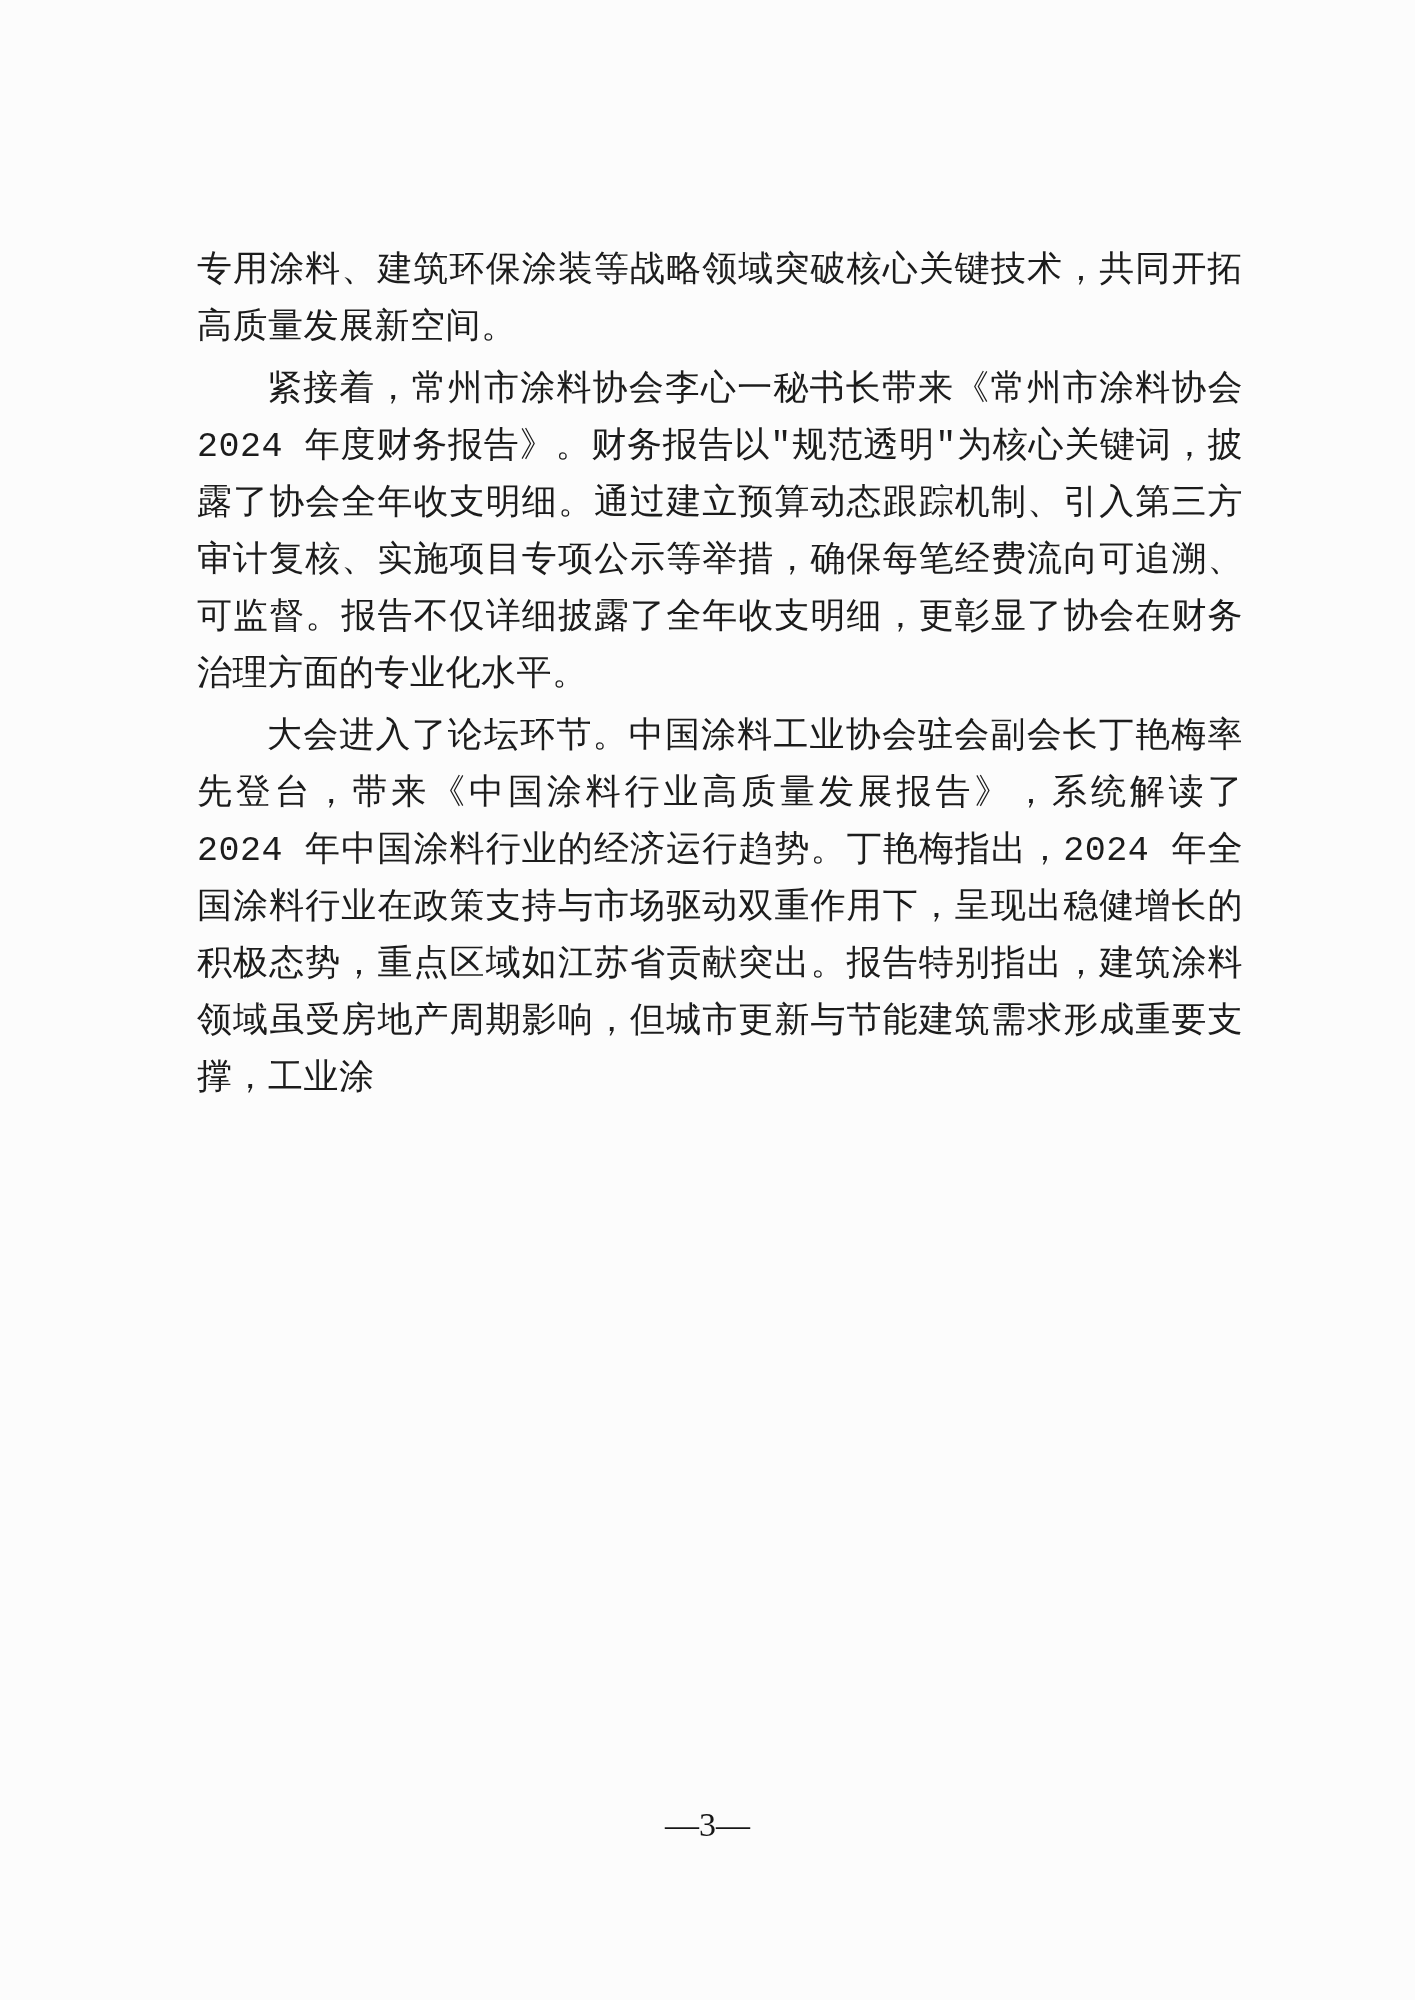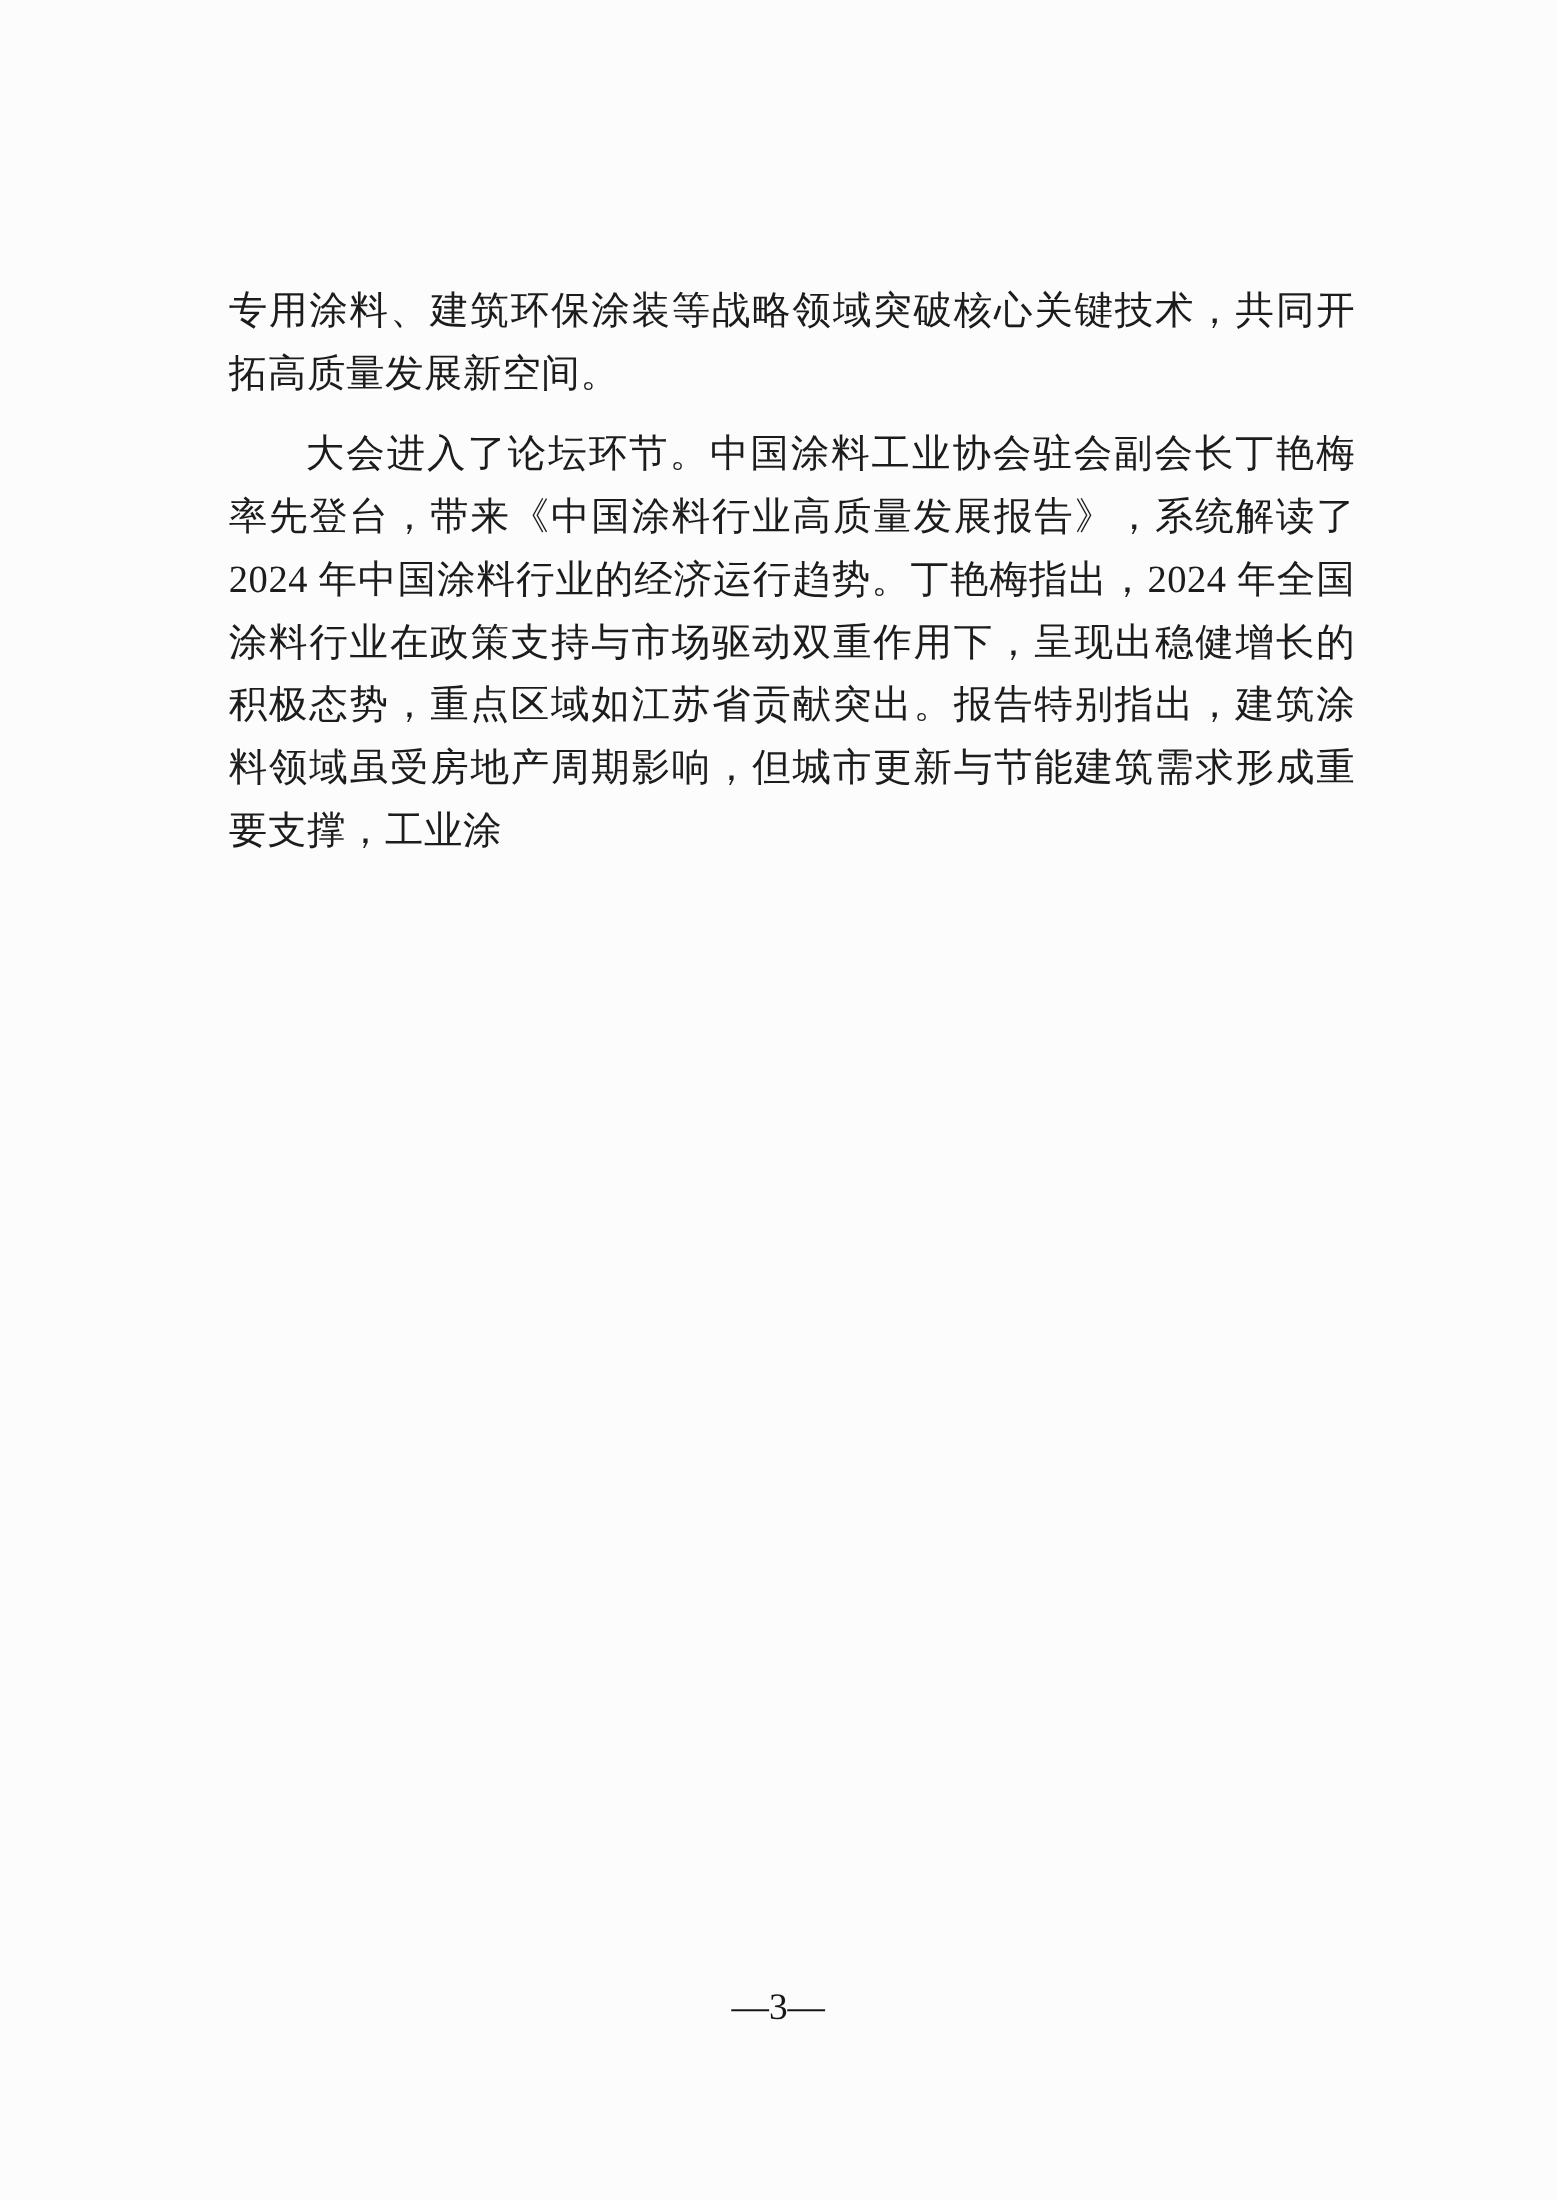--- a/index.html
+++ b/index.html
@@ -21,23 +21,24 @@
     left: 192px;
     top: 238px;
     width: 1056px;
     font-size: 35px;
     line-height: 57px;
     text-align: justify;
     text-justify: inter-character;
     letter-spacing: 0.5px;
   }
   .content p {
-    margin: 16px;
+    margin: 5px;
     padding: 0;
     text-indent: 2em;
+    font-family: Liberation Mono, monospace;
   }
   .content p.no-indent {
     text-indent: 0;
   }
   .footer {
     position: absolute;
     left: 0;
     top: 1803px;
     width: 100%;
     text-align: center;
@@ -45,16 +46,17 @@
     line-height: 44px;
     color: #161616;
   }
 </style>
 </head>
 <body>
 
 <div class="page">
   <div class="content">
     <p class="no-indent">专用涂料、建筑环保涂装等战略领域突破核心关键技术，共同开拓高质量发展新空间。</p>
+    <p>紧接着，常州市涂料协会李心一秘书长带来《常州市涂料协会 2024 年度财务报告》。财务报告以"规范透明"为核心关键词，披露了协会全年收支明细。通过建立预算动态跟踪机制、引入第三方审计复核、实施项目专项公示等举措，确保每笔经费流向可追溯、可监督。报告不仅详细披露了全年收支明细，更彰显了协会在财务治理方面的专业化水平。</p>
     <p>大会进入了论坛环节。中国涂料工业协会驻会副会长丁艳梅率先登台，带来《中国涂料行业高质量发展报告》，系统解读了 2024 年中国涂料行业的经济运行趋势。丁艳梅指出，2024 年全国涂料行业在政策支持与市场驱动双重作用下，呈现出稳健增长的积极态势，重点区域如江苏省贡献突出。报告特别指出，建筑涂料领域虽受房地产周期影响，但城市更新与节能建筑需求形成重要支撑，工业涂</p>
   </div>
   <div class="footer">—3—</div>
 </div>
 
 </body></html>

